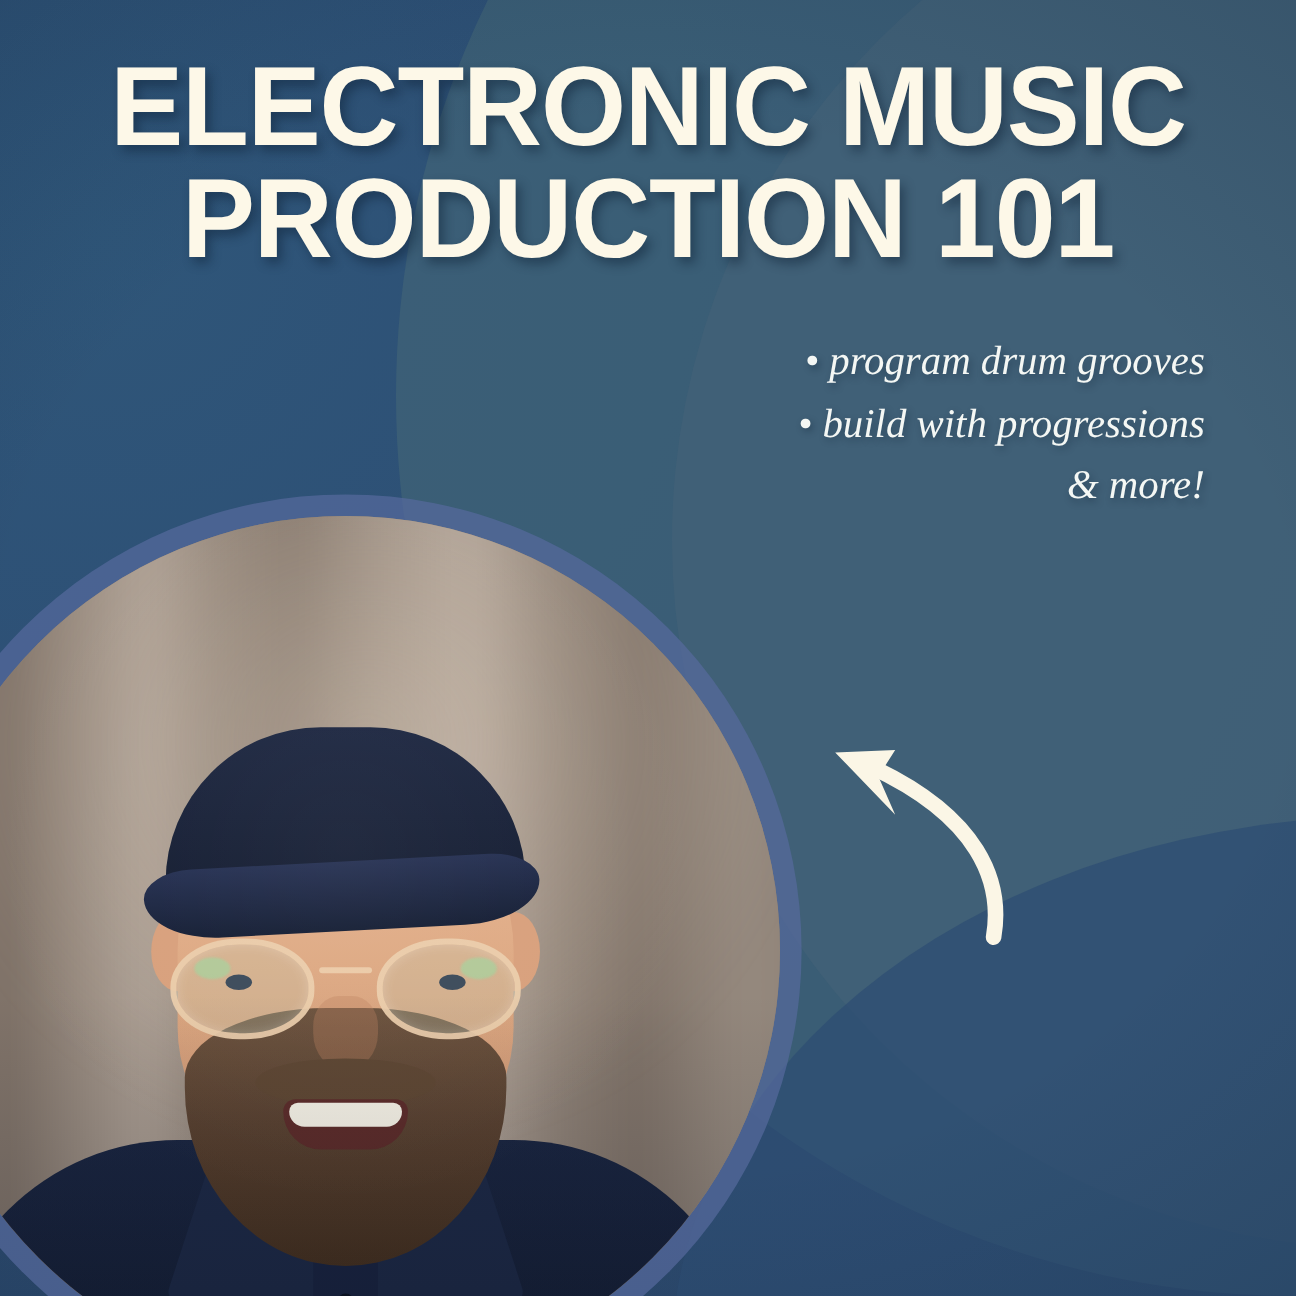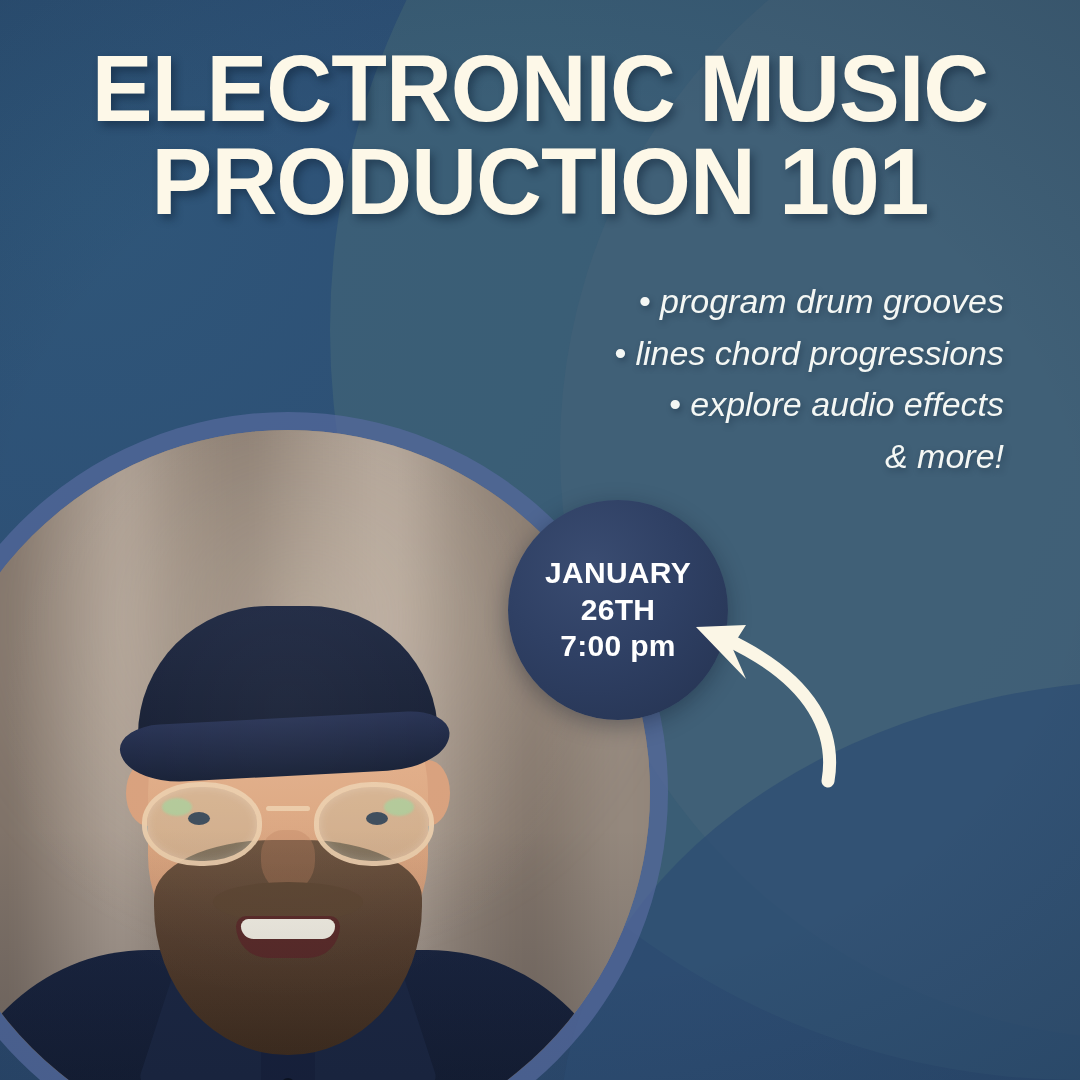--- a/index.html
+++ b/index.html
@@ -66,21 +66,21 @@
     position:absolute;
     right:76px; top:276px;
     width:620px;
     text-align:right;
     color:#f4f7f4;
     font-style:italic;
     font-size:34px;
     line-height:1.52;
     text-shadow:2px 3px 6px rgba(12,28,48,.35);
   }
-  .bullets .li{ display:block; white-space:nowrap; }
+  .bullets .li{ display:block; white-space:nowrap;font-family:Liberation Serif, serif; }
 
   
   .portrait-wrap{
     position:absolute;
     left:-92px; top:412px;
     width:760px; height:760px;
   }
   .portrait-ring{
     position:absolute; inset:0;
     border-radius:50%;
@@ -297,22 +297,21 @@
   <div class="bg-arc-large"></div>
   <div class="bg-arc-soft"></div>
   <div class="bg-arc-bottom"></div>
   <div class="bg-vignette"></div>
 
   <div class="title">ELECTRONIC MUSIC
 PRODUCTION 101</div>
 
   <div class="bullets">
     <span class="li">• program drum grooves</span>
-    <span class="li">• lines chord progressions</span>
-    <span class="li">• explore audio effects</span>
+    <span class="li">• build with progressions</span>
     <span class="li">&amp; more!</span>
   </div>
 
   <div class="portrait-wrap">
     <div class="portrait-ring"></div>
     <div class="portrait-clip">
       <div class="photo-bg"></div>
       <div class="photo-bg2"></div>
       <div class="person">
         <div class="neck"></div>
@@ -340,25 +339,20 @@
           <div class="glint l"></div>
           <div class="glint r"></div>
         </div>
         <div class="cap"></div>
         <div class="brim"></div>
       </div>
       <div class="portrait-shade"></div>
     </div>
   </div>
 
-  <div class="date-circle">
-    <span>JANUARY</span>
-    <span>26TH</span>
-    <span>7:00 pm</span>
-  </div>
 
   <div class="arrow">
     <svg width="250" height="200" viewBox="0 0 250 200" fill="none" xmlns="http://www.w3.org/2000/svg">
       <path d="M168 186 C 176 140, 156 86, 66 44" stroke="#FBF6E6" stroke-width="13" stroke-linecap="round" fill="none"></path>
       <path d="M36 32 L 86 30 L 72 52 L 86 84 Z" fill="#FBF6E6"></path>
     </svg>
   </div>
 
 
 

